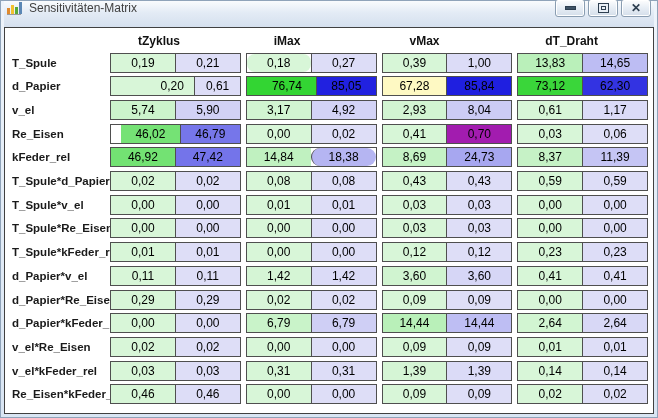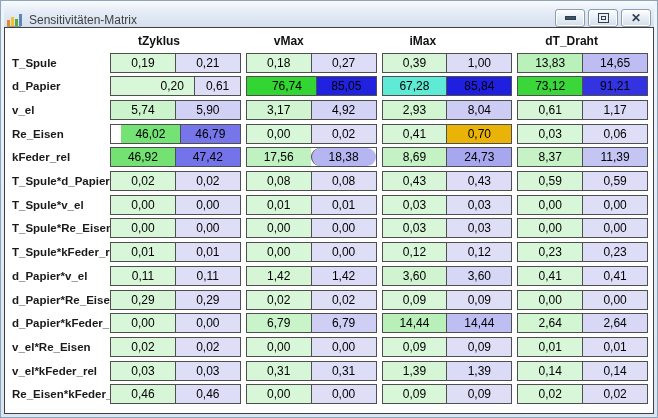--- a/index.html
+++ b/index.html
@@ -6,21 +6,21 @@
   *{box-sizing:border-box;}
   .window{
     width:658px;height:418px;position:relative;
     font-family:"Liberation Sans",sans-serif;
     background:linear-gradient(#eef4fb,#d9e5f3);
     border:1px solid #8fa3b9;
     padding:0 3px 3px 3px;
     display:flex;flex-direction:column;
   }
   .titlebar{
-    height:26px;display:flex;align-items:flex-end;gap:6px;padding:0 3px;
+    height:26px;display:flex;align-items:flex-start;gap:6px;padding:0 3px;
     background:linear-gradient(#f9fbfd,#e3ebf5 45%,#d5e0ee);
   }
   .app-icon{width:16px;height:14px;position:relative;display:inline-block;}
   .app-icon .axis{position:absolute;left:0;bottom:0;width:14px;height:1px;background:#9a9a9a;}
   .app-icon .b{position:absolute;bottom:1px;width:3px;}
   .app-icon .b1{left:0;height:6px;background:#e08a2e;}
   .app-icon .b2{left:4px;height:9px;background:#f2c12e;}
   .app-icon .b3{left:8px;height:7px;background:#58a83a;}
   .app-icon .b4{left:12px;height:12px;background:#5b87b5;}
   .title{flex:1;font-size:12px;color:#404040;white-space:nowrap;overflow:hidden;}
@@ -85,33 +85,33 @@
       <button class="winbtn" title="close">
         <span class="glyph-close">✕</span>
       </button>
     </span>
   </div>
 
   <div class="content">
     <div class="hdr-row">
       <span class="rowlabel"></span>
       <span class="colhdr">tZyklus</span>
+      <span class="colhdr">iMax</span>
       <span class="colhdr">vMax</span>
-      <span class="colhdr">iMax</span>
       <span class="colhdr">dT_Draht</span>
     </div>
     <div class="rows" id="rows">
         <div class="row">
     <span class="rowlabel">T_Spule</span>
   <div class="group">
             <div class="cell" style="background: rgb(216, 246, 216);">0,19</div>
             <div class="cell second" style="background: rgb(222, 222, 247);">0,21</div>
           </div>
           <div class="group">
-            <div class="cell" style="background: rgb(216, 246, 216);">0,18</div>
+            <div class="cell" style="background: rgb(216, 246, 216); border-radius: 8px;">0,18</div>
             <div class="cell second" style="background: rgb(221, 221, 247);">0,27</div>
           </div>
           <div class="group">
             <div class="cell" style="background: rgb(215, 246, 215);">0,39</div>
             <div class="cell second" style="background: rgb(220, 220, 247);">1,00</div>
           </div>
           <div class="group">
             <div class="cell" style="background: rgb(186, 240, 186);">13,83</div>
             <div class="cell second" style="background: rgb(189, 189, 243);">14,65</div>
           </div>
@@ -120,26 +120,26 @@
     <span class="rowlabel">d_Papier</span>
   <div class="group">
             <div class="cell" style="background: rgb(216, 246, 216); padding-left: 39px;">0,20</div>
             <div class="cell second" style="background: rgb(221, 221, 247);">0,61</div>
           </div>
           <div class="group">
             <div class="cell" style="background: rgb(51, 213, 51); padding-left: 11px;">76,74</div>
             <div class="cell second" style="background: rgb(33, 33, 224);">85,05</div>
           </div>
           <div class="group">
-            <div class="cell" style="background: #5eead4;">67,28</div>
+            <div class="cell" style="background: #fef9c3;">67,28</div>
             <div class="cell second" style="background: rgb(31, 31, 224);">85,84</div>
           </div>
           <div class="group">
             <div class="cell" style="background: rgb(58, 214, 58);">73,12</div>
-            <div class="cell second" style="background: rgb(51, 51, 226);">91,21</div>
+            <div class="cell second" style="background: rgb(51, 51, 226);">62,30</div>
           </div>
         </div>
         <div class="row">
     <span class="rowlabel">v_el</span>
   <div class="group">
             <div class="cell" style="background: rgb(204, 244, 204);">5,74</div>
             <div class="cell second" style="background: rgb(209, 209, 245);">5,90</div>
           </div>
           <div class="group">
             <div class="cell" style="background: rgb(209, 245, 209);">3,17</div>
@@ -159,35 +159,35 @@
   <div class="group">
             <div class="cell" style="background: rgb(117, 226, 117); margin-left: 10px;">46,02</div>
             <div class="cell second" style="background: rgb(118, 118, 234);">46,79</div>
           </div>
           <div class="group">
             <div class="cell" style="background: rgb(216, 246, 216);">0,00</div>
             <div class="cell second" style="background: rgb(222, 222, 247);">0,02</div>
           </div>
           <div class="group">
             <div class="cell" style="background: rgb(215, 246, 215);">0,41</div>
-            <div class="cell second" style="background: #eab308;">0,70</div>
+            <div class="cell second" style="background: #a21caf;">0,70</div>
           </div>
           <div class="group">
             <div class="cell" style="background: rgb(216, 246, 216);">0,03</div>
             <div class="cell second" style="background: rgb(222, 222, 247);">0,06</div>
           </div>
         </div>
         <div class="row">
     <span class="rowlabel">kFeder_rel</span>
   <div class="group">
             <div class="cell" style="background: rgb(115, 226, 115);">46,92</div>
             <div class="cell second" style="background: rgb(116, 116, 234);">47,42</div>
           </div>
           <div class="group">
-            <div class="cell" style="background: rgb(192, 241, 192);">17,56</div>
+            <div class="cell" style="background: rgb(192, 241, 192);">14,84</div>
             <div class="cell second" style="background: rgb(181, 181, 242); border-radius: 9px;">18,38</div>
           </div>
           <div class="group">
             <div class="cell" style="background: rgb(197, 242, 197);">8,69</div>
             <div class="cell second" style="background: rgb(167, 167, 240);">24,73</div>
           </div>
           <div class="group">
             <div class="cell" style="background: rgb(198, 242, 198);">8,37</div>
             <div class="cell second" style="background: rgb(197, 197, 244);">11,39</div>
           </div>

